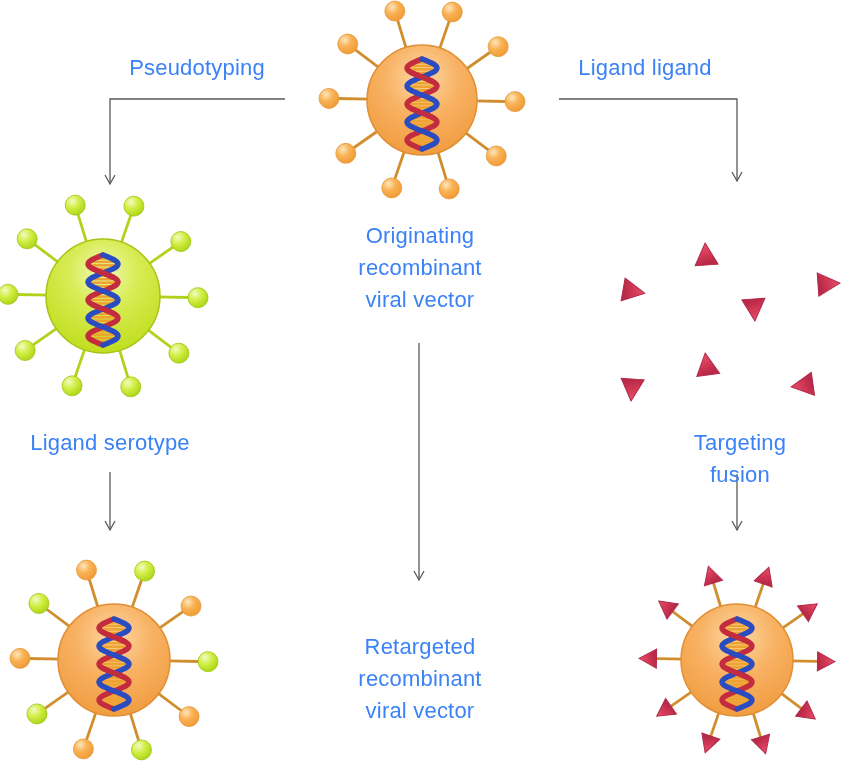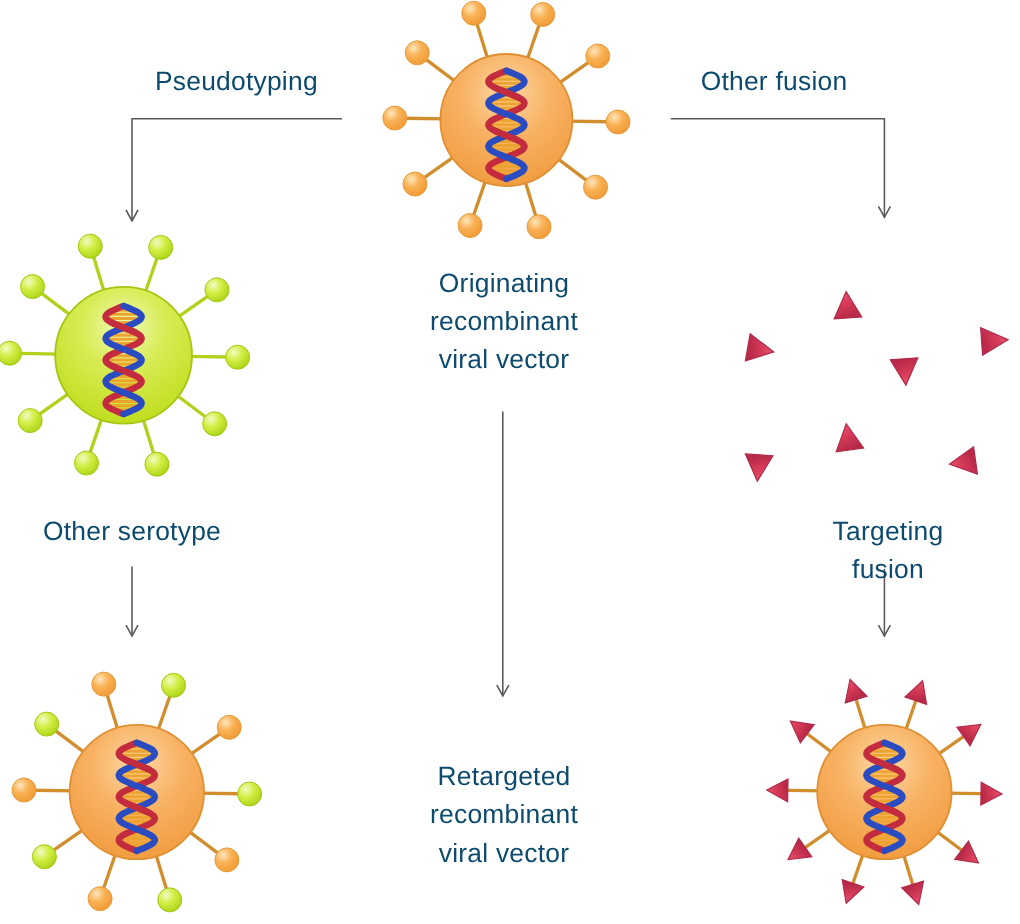--- a/index.html
+++ b/index.html
@@ -8,21 +8,21 @@
     width:850px;height:770px;
     background:#ffffff;
     overflow:hidden;
     font-family:"Liberation Sans",sans-serif;
   }
   .canvas svg{position:absolute;left:0;top:0;}
   .label{
     position:absolute;
     transform:translateX(-50%);
     font-size:22px;
-    color:#0c4a6e;
+    color:#3b82f6;
     text-align:center;
     line-height:32px;
     white-space:pre-line;
     letter-spacing:.2px;
   }
   .lbl-pseudotyping{left:197px;top:52px;}
   .lbl-ligand-fusion{left:645px;top:52px;}
   .lbl-originating{left:420px;top:220px;}
   .lbl-other-serotype{left:110px;top:427px;}
   .lbl-targeting-ligand{left:740px;top:427px;}
@@ -265,22 +265,22 @@
         <polygon points="0,-13 11.5,9 -11.5,9" transform="translate(632,291) rotate(100)" fill="url(#gTri)" stroke="#b02a4a" stroke-width="1"></polygon>
         <polygon points="0,-13 11.5,9 -11.5,9" transform="translate(827,284) rotate(86)" fill="url(#gTri)" stroke="#b02a4a" stroke-width="1"></polygon>
         <polygon points="0,-13 11.5,9 -11.5,9" transform="translate(754,308) rotate(176)" fill="url(#gTri)" stroke="#b02a4a" stroke-width="1"></polygon>
         <polygon points="0,-13 11.5,9 -11.5,9" transform="translate(707,366) rotate(-8)" fill="url(#gTri)" stroke="#b02a4a" stroke-width="1"></polygon>
         <polygon points="0,-13 11.5,9 -11.5,9" transform="translate(632,388) rotate(184)" fill="url(#gTri)" stroke="#b02a4a" stroke-width="1"></polygon>
         <polygon points="0,-13 11.5,9 -11.5,9" transform="translate(804,385) rotate(-98)" fill="url(#gTri)" stroke="#b02a4a" stroke-width="1"></polygon>
       </g>
     </svg>
 
   <div class="label lbl-pseudotyping">Pseudotyping</div>
-  <div class="label lbl-ligand-fusion">Other fusion</div>
+  <div class="label lbl-ligand-fusion">Ligand ligand</div>
   <div class="label lbl-originating">Originating
 recombinant
 viral vector</div>
-  <div class="label lbl-other-serotype">Other serotype</div>
+  <div class="label lbl-other-serotype">Ligand serotype</div>
   <div class="label lbl-targeting-ligand">Targeting fusion</div>
   <div class="label lbl-retargeted">Retargeted
 recombinant
 viral vector</div>
 </div>
 
 </body></html>

